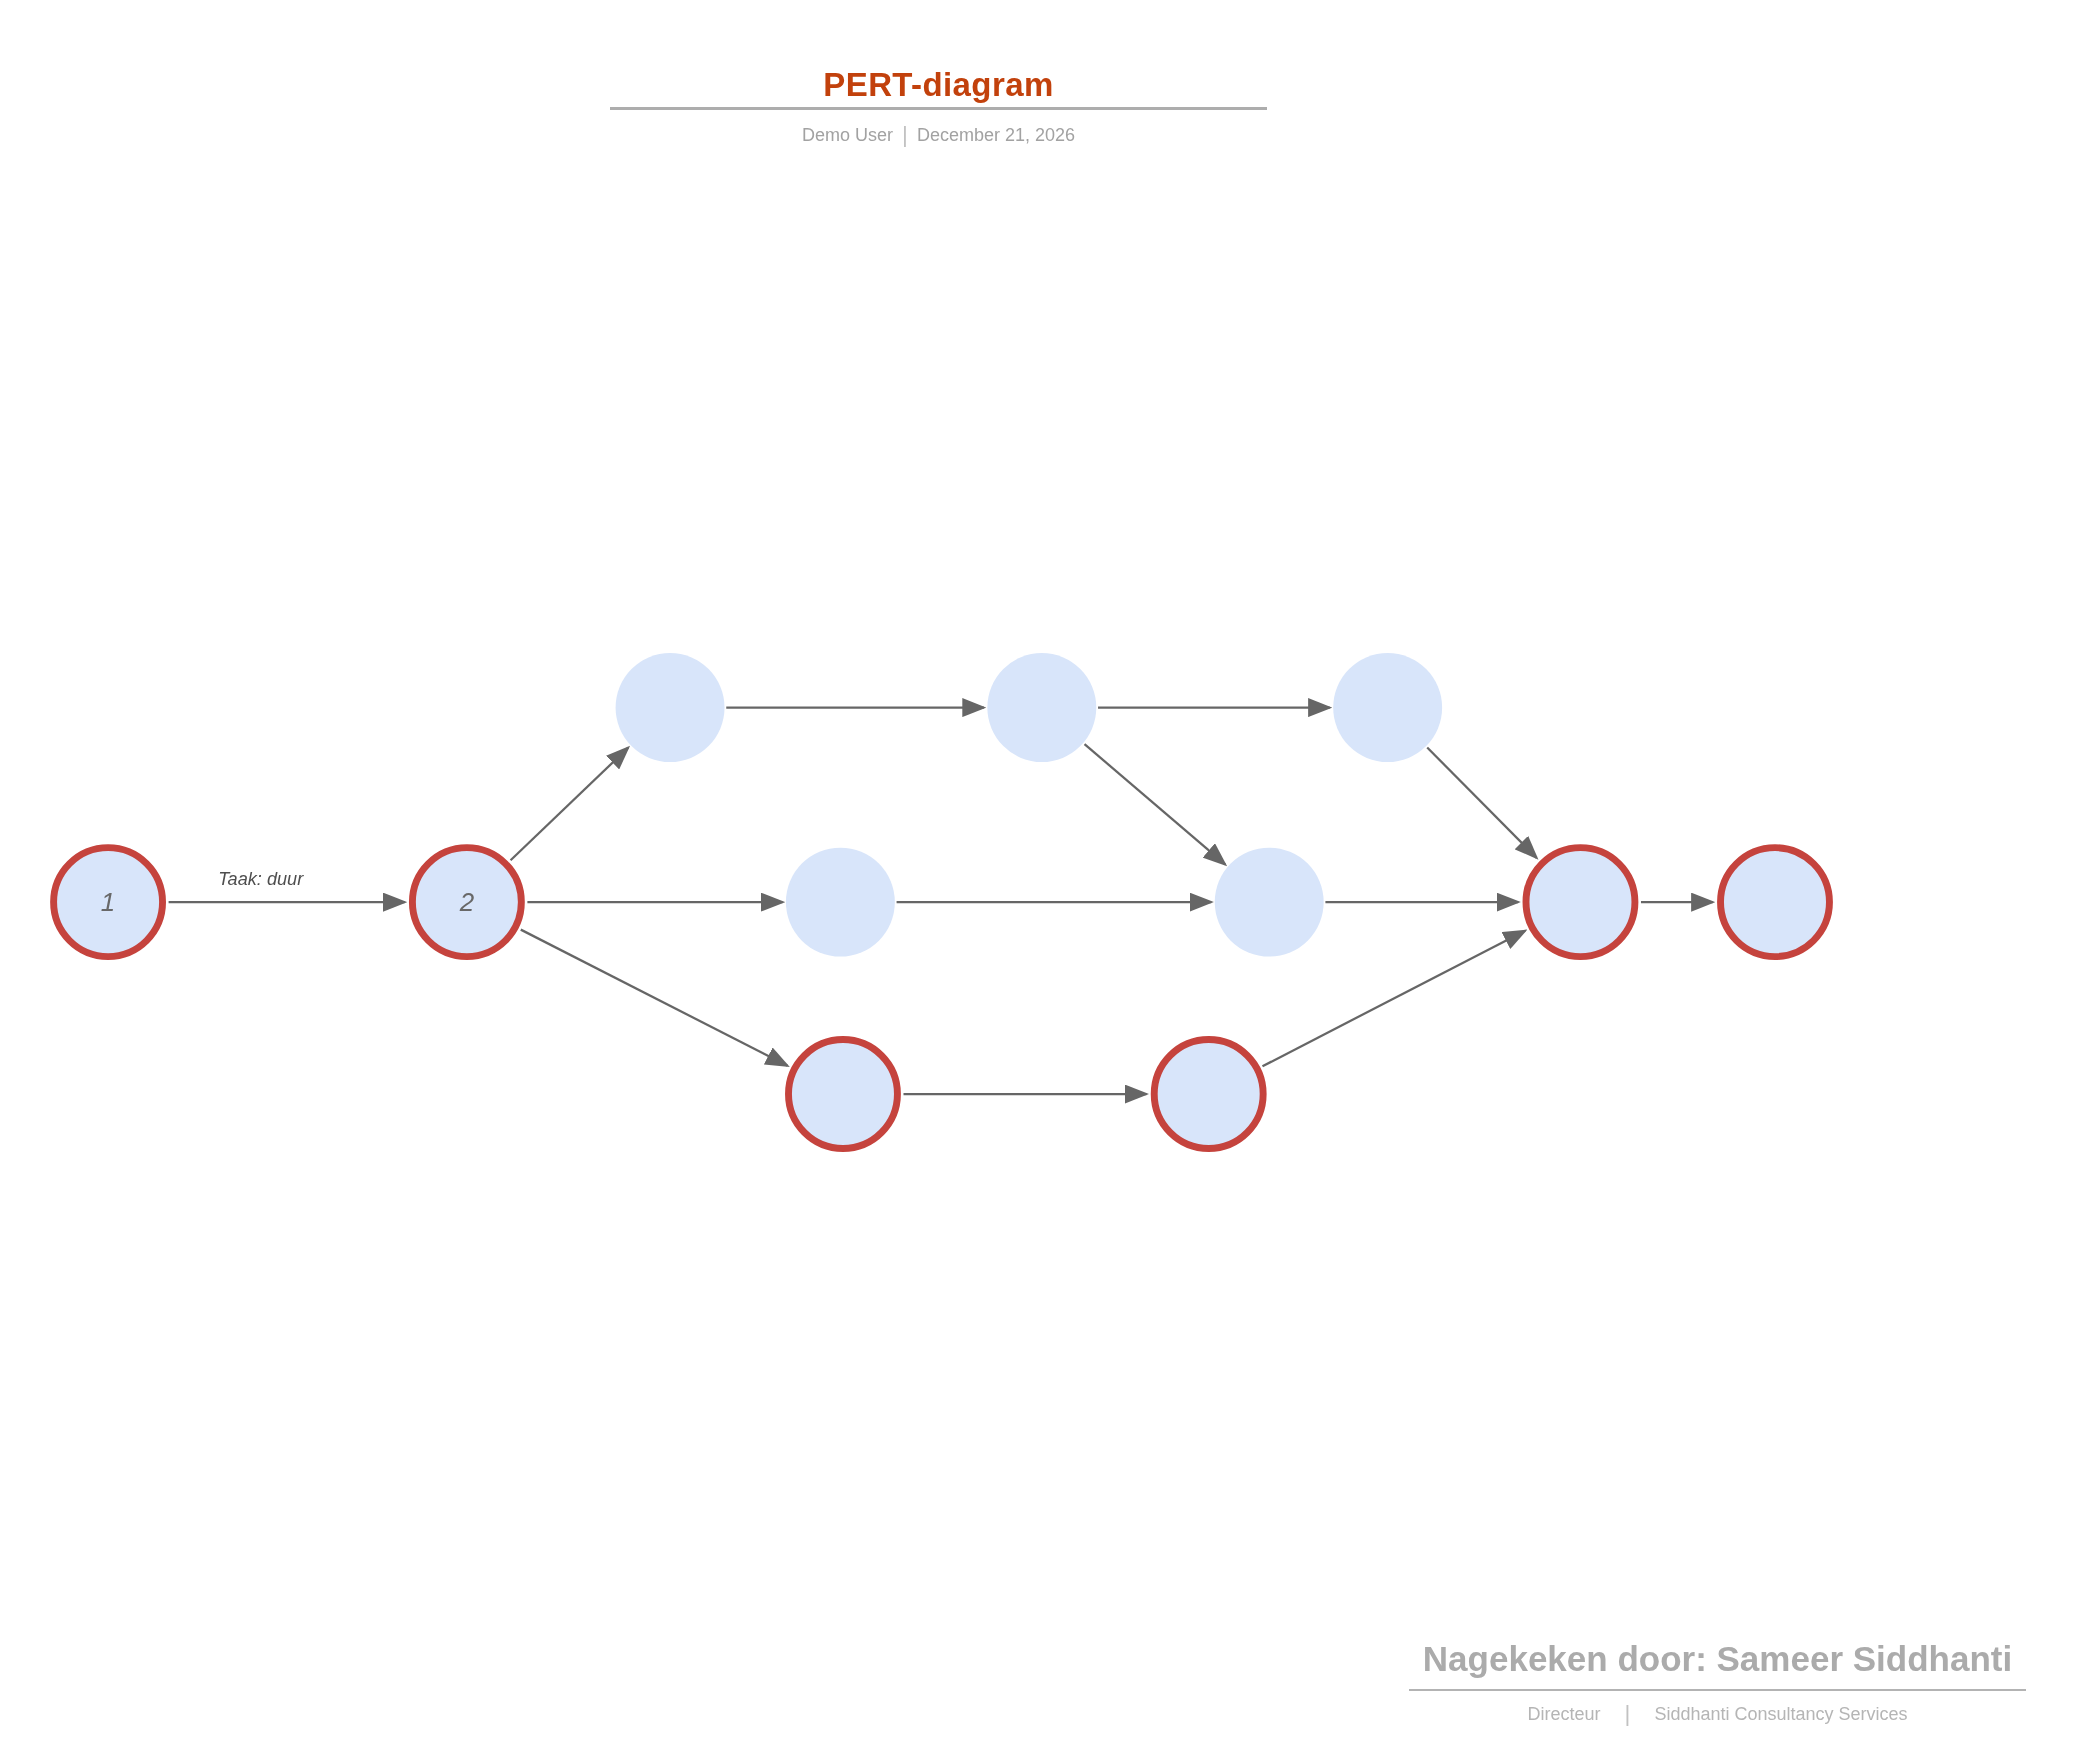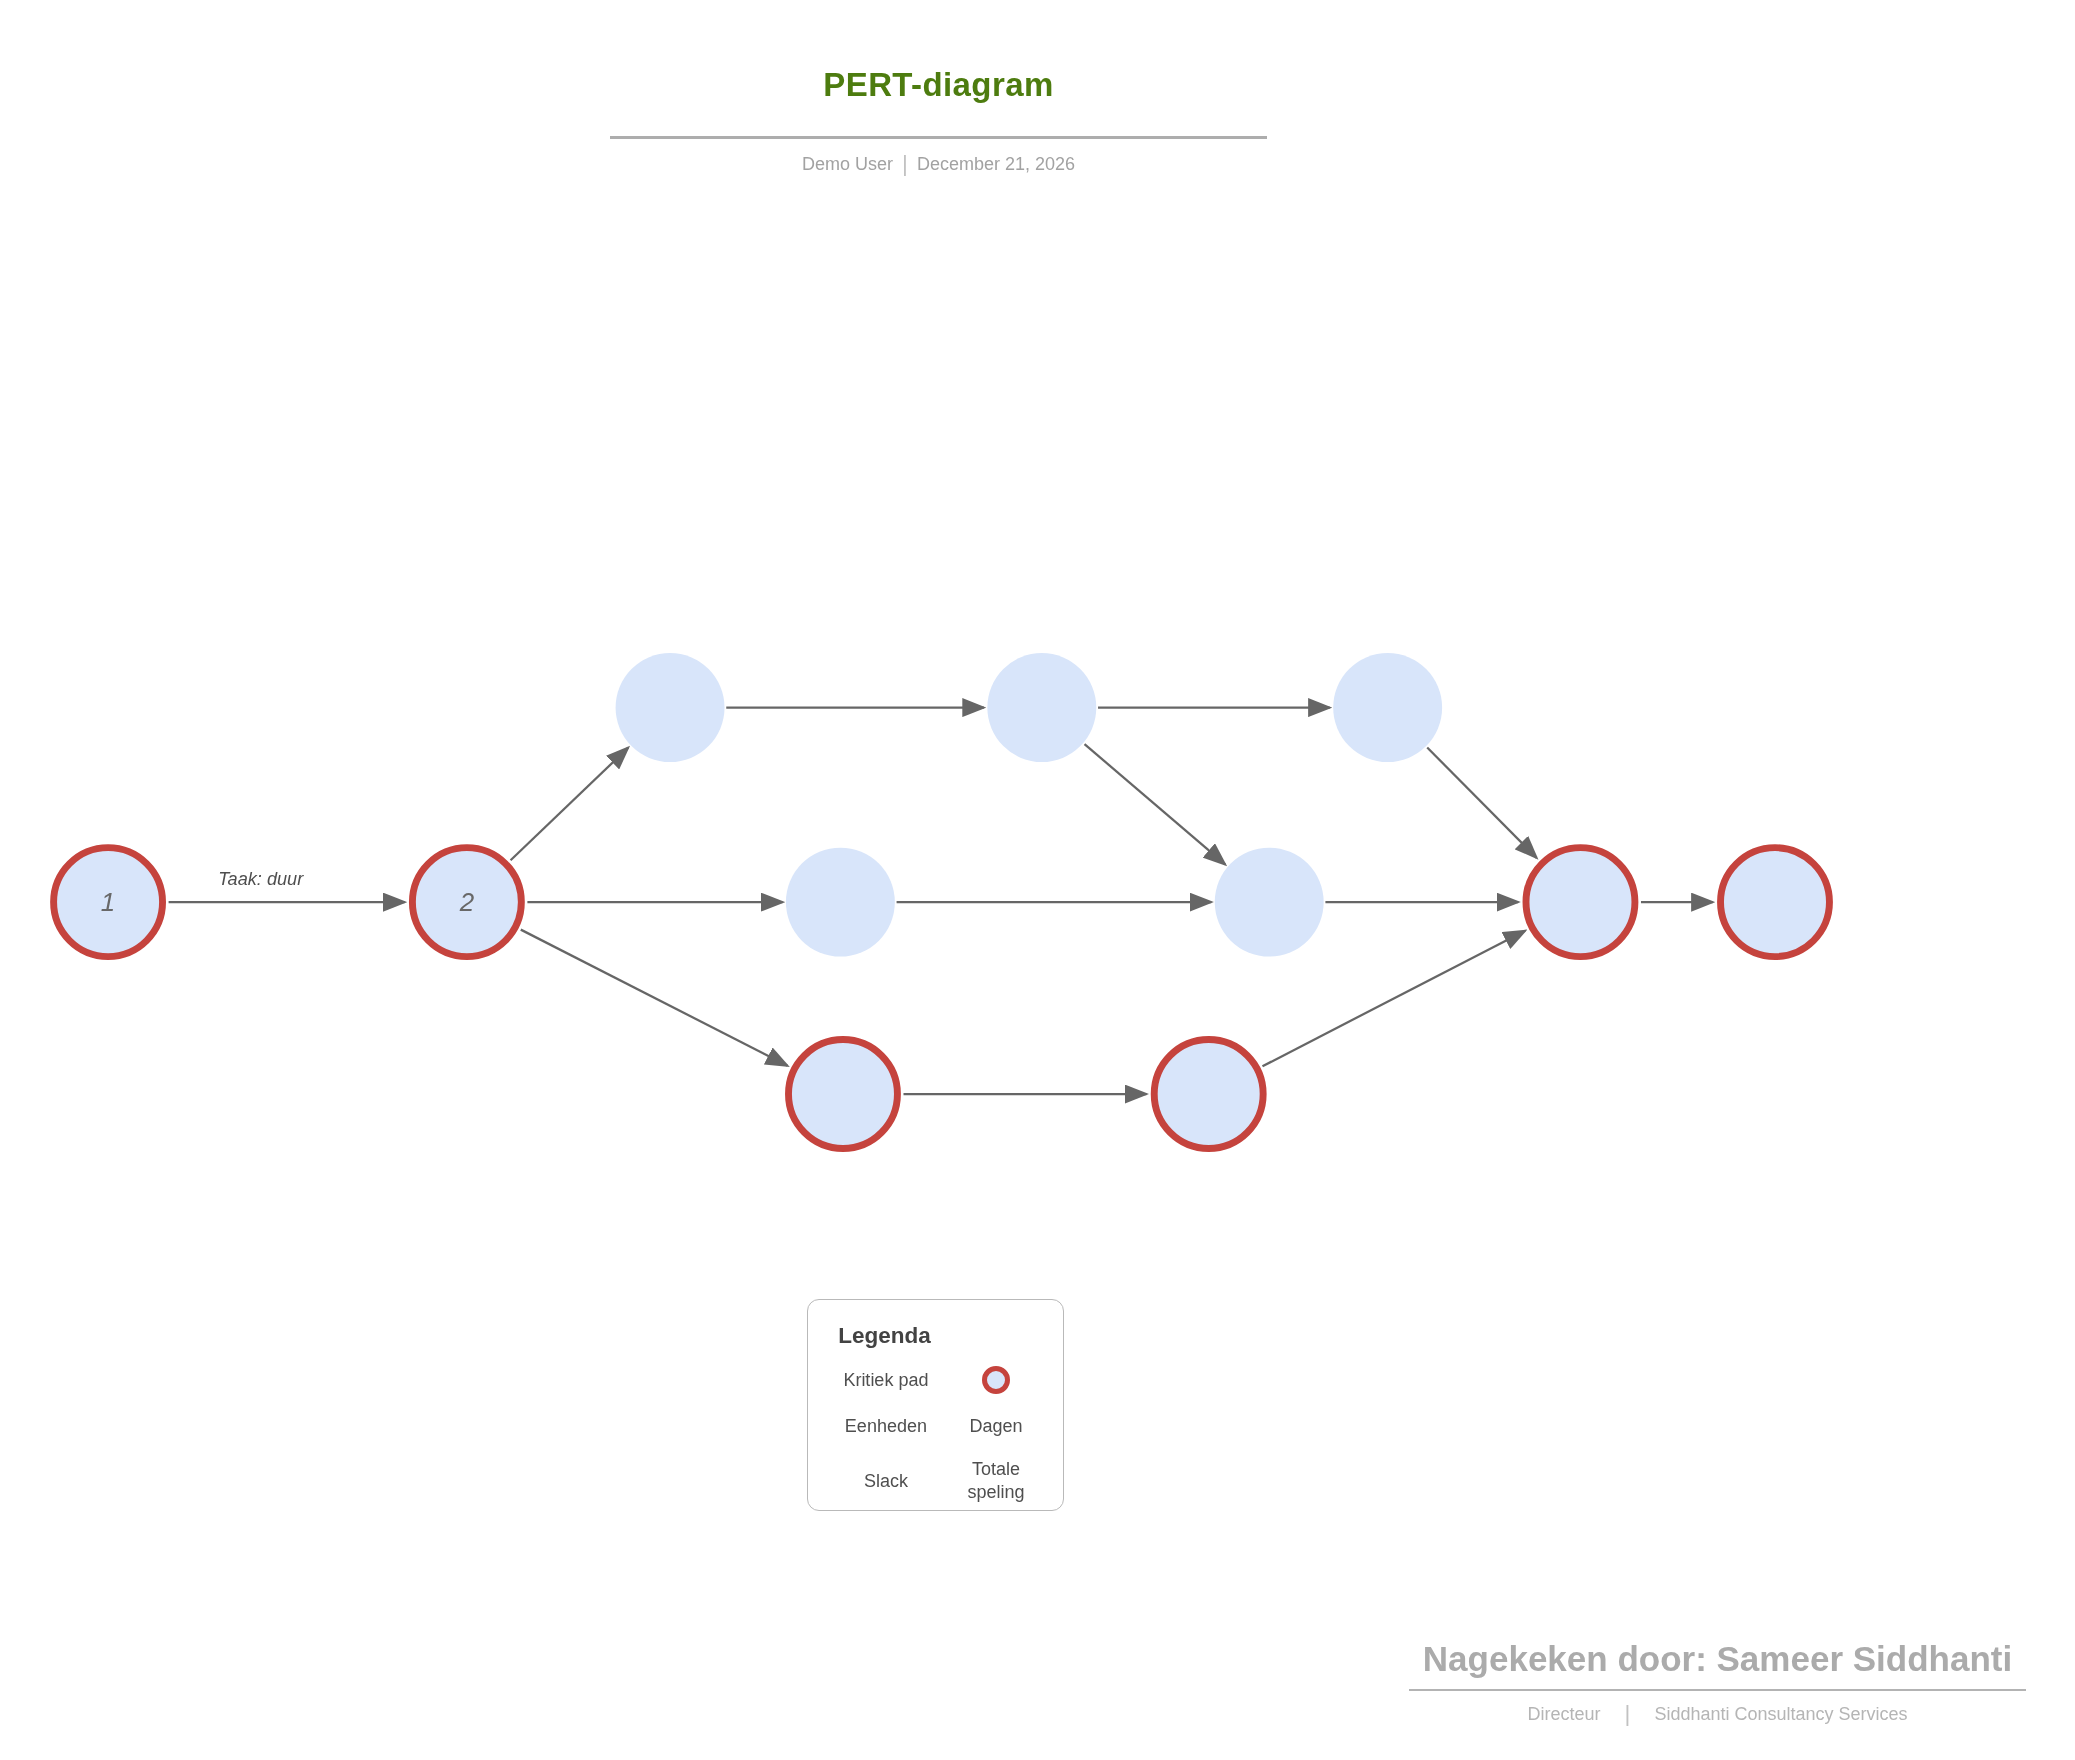--- a/index.html
+++ b/index.html
@@ -27,22 +27,22 @@
     position: absolute;
     left: 610px;
     top: 66px;
     width: 657px;
     text-align: center;
   }
   .header-title {
     font-size: 33px;
     font-weight: 700;
     letter-spacing: 0.4px;
-    color: #4d7c0f;
-    padding-bottom: 32px;
+    color: #c2410c;
+    padding-bottom: 3px;
     border-bottom: 3.5px solid #adadad;
   }
   .header-sub {
     margin-top: 14px;
     font-size: 18px;
     color: #a2a2a2;
     display: flex;
     justify-content: center;
     align-items: center;
     gap: 9px;
@@ -160,37 +160,20 @@
 
   <header class="header">
     <div class="header-title">PERT-diagram</div>
     <div class="header-sub">
       <span>Demo User</span>
       <span class="v-divider">|</span>
       <span>December 21, 2026</span>
     </div>
   </header>
 
-  <aside class="legend">
-    <div class="legend-title">Legenda</div>
-    <div class="legend-row">
-      <div class="legend-cell left">Kritiek pad</div>
-      <div class="legend-cell right">
-        <span class="legend-node-icon" style="background: rgb(216, 229, 250); border: 5.2px solid rgb(197, 67, 61);"></span>
-      </div>
-    </div>
-    <div class="legend-row">
-      <div class="legend-cell left">Eenheden</div>
-      <div class="legend-cell right">Dagen</div>
-    </div>
-    <div class="legend-row">
-      <div class="legend-cell left">Slack</div>
-      <div class="legend-cell right">Totale speling</div>
-    </div>
-  </aside>
 
   <footer class="footer">
     <div class="footer-name">Nagekeken door: Sameer Siddhanti</div>
     <div class="footer-sub">
       <span>Directeur</span>
       <span class="v-divider">|</span>
       <span>Siddhanti Consultancy Services</span>
     </div>
   </footer>
 

